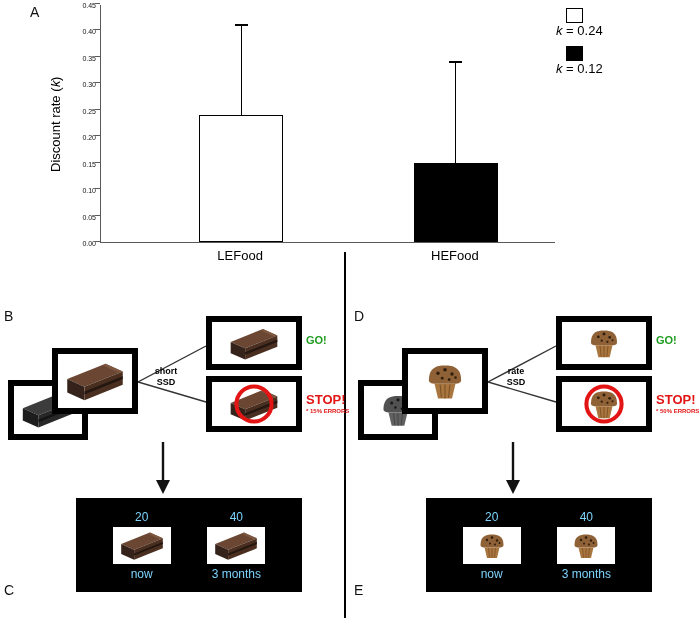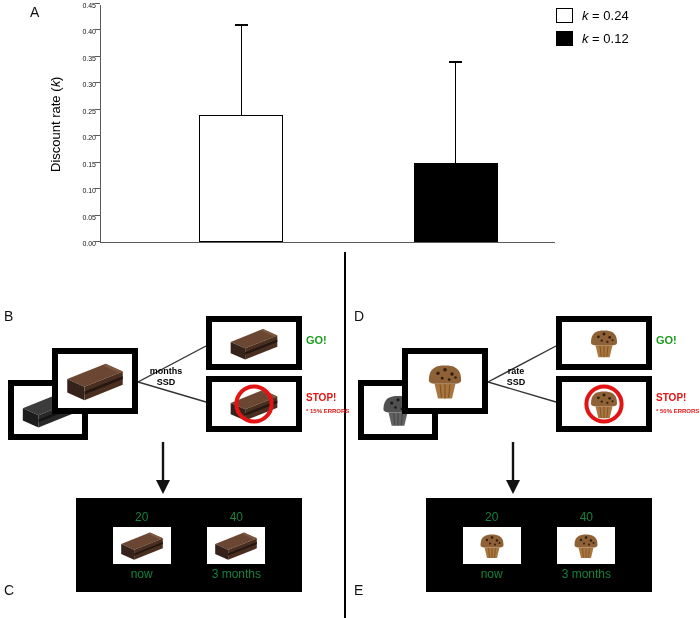--- a/index.html
+++ b/index.html
@@ -17,21 +17,21 @@
   .err-cap  { position:absolute; width:13px; height:1.5px; background:#000; }
   #yticks { position:absolute; left:64px; top:5px; width:32px; height:238px; }
   .ytick-label { position:absolute; right:0; font-size:7px; color:#111; }
   .ytick-mark { position:absolute; left:-6px; width:5px; height:1px; background:#595959; }
   .ylabel { position:absolute; left:46px; top:5px; height:238px; width:18px;
             display:flex; align-items:center; justify-content:center;
             writing-mode:vertical-rl; transform:rotate(180deg); font-size:13px; }
   #xcats { position:absolute; left:100px; top:248px; width:455px; height:18px; }
   .xcat { position:absolute; width:100px; text-align:center; font-size:13px; }
   .legend { position:absolute; left:556px; top:8px; }
-  .legend-row { display:flex; align-items:center; margin-bottom:8px; }
+  .legend-row { display:flex; align-items:center; margin-bottom:8px;flex-direction:column; }
   .swatch { width:17px; height:15px; border:1.2px solid #000; margin-right:9px; }
   .legend-label { font-size:13px; }
   .ksym { font-style:italic; }
 
   
   .divider { position:absolute; left:344px; top:252px; width:2px; height:366px; background:#000; }
 
   
   .task-panel { position:absolute; top:302px; width:350px; height:316px; }
   #task-left  { left:0; }
@@ -41,30 +41,30 @@
            display:flex; align-items:center; justify-content:center; position:relative; }
   .gray { filter:grayscale(1) brightness(0.78); }
   .frame-back  { left:8px;  top:78px; width:80px; height:60px; z-index:1; }
   .frame-front { left:52px; top:46px; width:86px; height:66px; z-index:2; }
   .frame-go    { left:206px; top:14px; width:96px; height:54px; }
   .frame-stop  { left:206px; top:74px; width:96px; height:56px; }
   .conn { position:absolute; left:138px; top:38px; width:70px; height:66px; }
   .ssd-label { position:absolute; left:142px; top:64px; width:48px; font-size:9px;
                font-weight:bold; white-space:pre-line; text-align:center; line-height:1.25; }
   .go-text   { position:absolute; left:306px; top:32px;  font-weight:bold; font-size:11px; }
-  .stop-text { position:absolute; left:306px; top:90px;  font-weight:bold; font-size:10px; }
+  .stop-text { position:absolute; left:306px; top:90px;  font-weight:bold; font-size:13px; }
   .errors-text { position:absolute; left:306px; top:106px; font-weight:bold; font-size:6px; white-space:nowrap; }
   .down-arrow { position:absolute; left:150px; top:140px; width:26px; height:54px; }
   .nosign { position:absolute; width:44px; height:44px; left:50%; top:50%;
             transform:translate(-50%,-50%); }
 
   .choice-box { position:absolute; left:76px; top:196px; width:226px; height:94px;
                 background:#000; display:flex; justify-content:space-evenly; align-items:center; }
   .choice-col { display:flex; flex-direction:column; align-items:center; gap:3px; }
-  .choice-amount, .choice-time { color:#15803d; font-size:12px; }
+  .choice-amount, .choice-time { color:#7dd3fc; font-size:12px; }
   .choice-photo { background:#fff; width:58px; height:37px;
                   display:flex; align-items:center; justify-content:center; position:relative; }
 
   
   .food-cake   { width:58px; height:40px; }
   .food-cake.lg{ width:64px; height:44px; }
   .food-cake.md{ width:54px; height:37px; }
   .food-muffin { width:38px; height:42px; }
   .food-muffin.lg{ width:42px; height:46px; }
   .food-muffin.md{ width:34px; height:38px; }
@@ -137,20 +137,24 @@
       <div class="ytick-mark" style="bottom: 211.556px;"></div>
       <div class="ytick-mark" style="bottom: 238px;"></div>
       <div class="bar" style="left: 98.14px; width: 84px; height: 126.933px; background: rgb(255, 255, 255); border-color: rgb(0, 0, 0);"></div>
       <div class="err-line" style="left: 139.54px; bottom: 126.933px; height: 89.9111px;"></div>
       <div class="err-cap" style="left: 133.64px; bottom: 216.044px;"></div>
       <div class="bar" style="left: 312.9px; width: 84px; height: 79.3333px; background: rgb(0, 0, 0); border-color: rgb(0, 0, 0);"></div>
       <div class="err-line" style="left: 354.3px; bottom: 79.3333px; height: 100.489px;"></div>
       <div class="err-cap" style="left: 348.4px; bottom: 179.022px;"></div>
     </div>
 
+  <div id="xcats">
+      <div class="xcat" style="left: 90.14px;">LEFood</div>
+      <div class="xcat" style="left: 304.9px;">HEFood</div>
+    </div>
 
   <div class="legend">
     <div class="legend-row">
       <span class="swatch" style="background: rgb(255, 255, 255);"></span>
       <span class="legend-label"><i class="ksym">k</i><span> = 0.24</span></span>
     </div>
     <div class="legend-row">
       <span class="swatch" style="background: rgb(0, 0, 0);"></span>
       <span class="legend-label"><i class="ksym">k</i><span> = 0.12</span></span>
     </div>
@@ -174,21 +178,21 @@
             <use href="#cake"></use>
           </svg>
       </div>
     </div>
 
     <svg class="conn" viewBox="0 0 70 66">
       <line x1="0" y1="42" x2="68" y2="6" stroke="#333" stroke-width="1.4"></line>
       <line x1="0" y1="42" x2="68" y2="62" stroke="#333" stroke-width="1.4"></line>
     </svg>
 
-    <div class="ssd-label">months
+    <div class="ssd-label">short
 SSD</div>
 
     <div class="framed frame-go">
       <div class="photo">
         <svg class="food-cake md">
             <use href="#cake"></use>
           </svg>
       </div>
     </div>
     <div class="go-text" style="color: rgb(30, 156, 30);">GO!</div>

